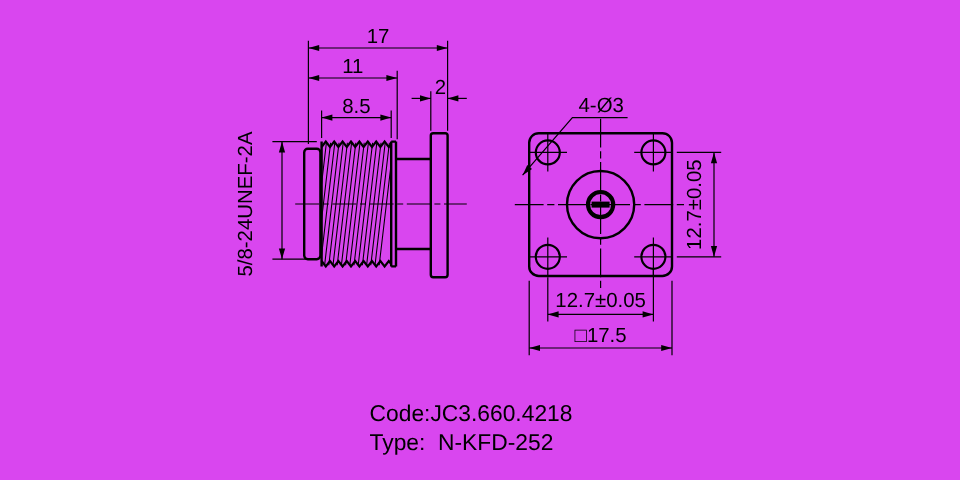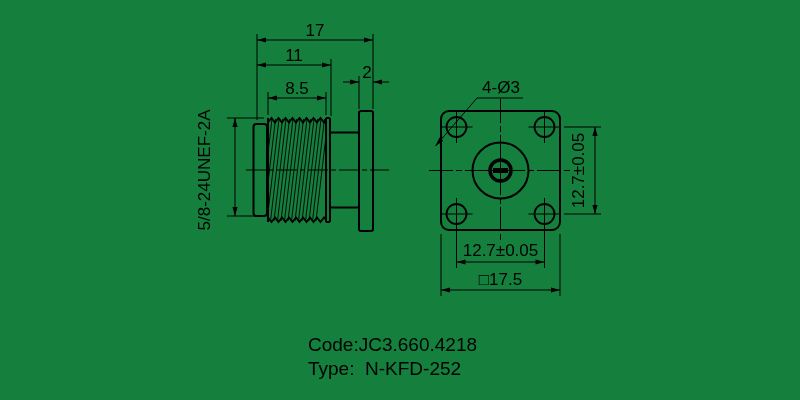--- a/index.html
+++ b/index.html
@@ -1,16 +1,16 @@
 <!DOCTYPE html>
 <html><head>
 <meta charset="utf-8">
 <style>
   html,body{margin:0;padding:0;background:#fff;}
-  .page{width:800px;height:400px;background:#15803d;position:relative;overflow:hidden;text-decoration:underline;}
+  .page{width:800px;height:400px;background:#d946ef;position:relative;overflow:hidden;text-decoration:underline;}
   svg{display:block;}
   text{font-family:"Liberation Sans","DejaVu Sans",sans-serif;fill:#000;}
   .dimtxt{font-size:17px;}
   .codetxt{font-size:19px;white-space:pre;}
   .outline{stroke:#000;stroke-width:2;fill:none;}
   .thin{stroke:#000;stroke-width:1;fill:none;}
   .hatch{stroke:#000;stroke-width:0.9;fill:none;}
   .cl{stroke:#000;stroke-width:1;fill:none;stroke-dasharray:20 3 5 3;}
 </style>
 </head>

